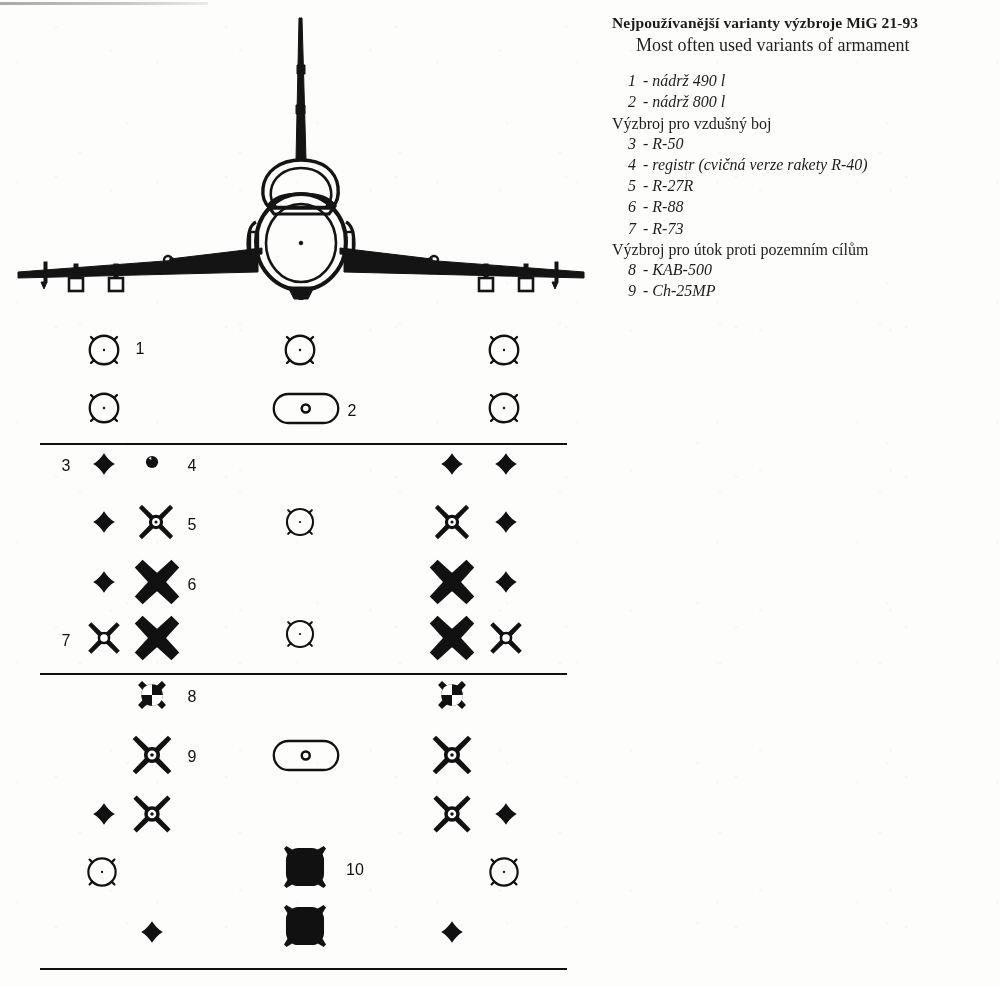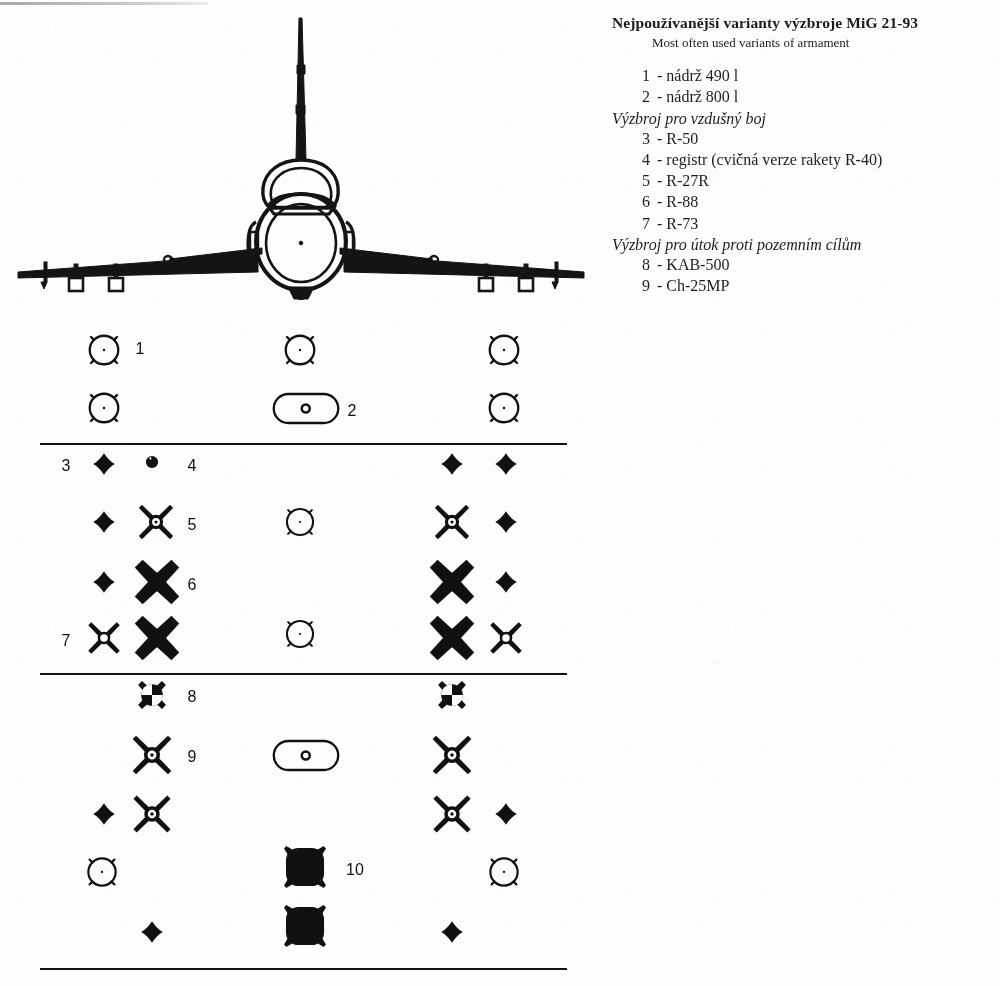--- a/index.html
+++ b/index.html
@@ -27,29 +27,29 @@
     background-size:140px 120px,170px 150px,190px 160px,130px 140px,160px 170px;
   }
 
   
   .legend{position:absolute;left:612px;top:14px;width:380px;}
   .legend .title-cz{
     font-weight:bold;font-size:15.5px;letter-spacing:.1px;
     color:#1b1b1b;white-space:nowrap;
   }
   .legend .title-en{
-    font-size:13px;color:#232323;margin-top:3px;margin-left:40px;
+    font-size:18px;color:#232323;margin-top:3px;margin-left:24px;
   }
   .legend .group{
-    font-style:italic;font-size:16px;color:#1d1d1d;margin-top:2px;
+    font-size:16px;color:#1d1d1d;margin-top:2px;
   }
   .legend ul{list-style:none;margin:0;padding:0;}
   .legend li{
-    font-size:16px;color:#1d1d1d;
-    margin-left:30px;line-height:1.33;white-space:nowrap;
+    font-style:italic;font-size:16px;color:#1d1d1d;
+    margin-left:16px;line-height:1.33;white-space:nowrap;
   }
   .legend .spacer{height:14px;}
   .lnum{display:inline-block;min-width:11px;}
 
   
   .plan{position:absolute;left:0;top:0;width:600px;height:986px;}
   .rule{position:absolute;left:40px;width:527px;height:0;
         border-top:2.2px solid #111;}
 
   .sym{position:absolute;transform:translate(-50%,-50%);}

